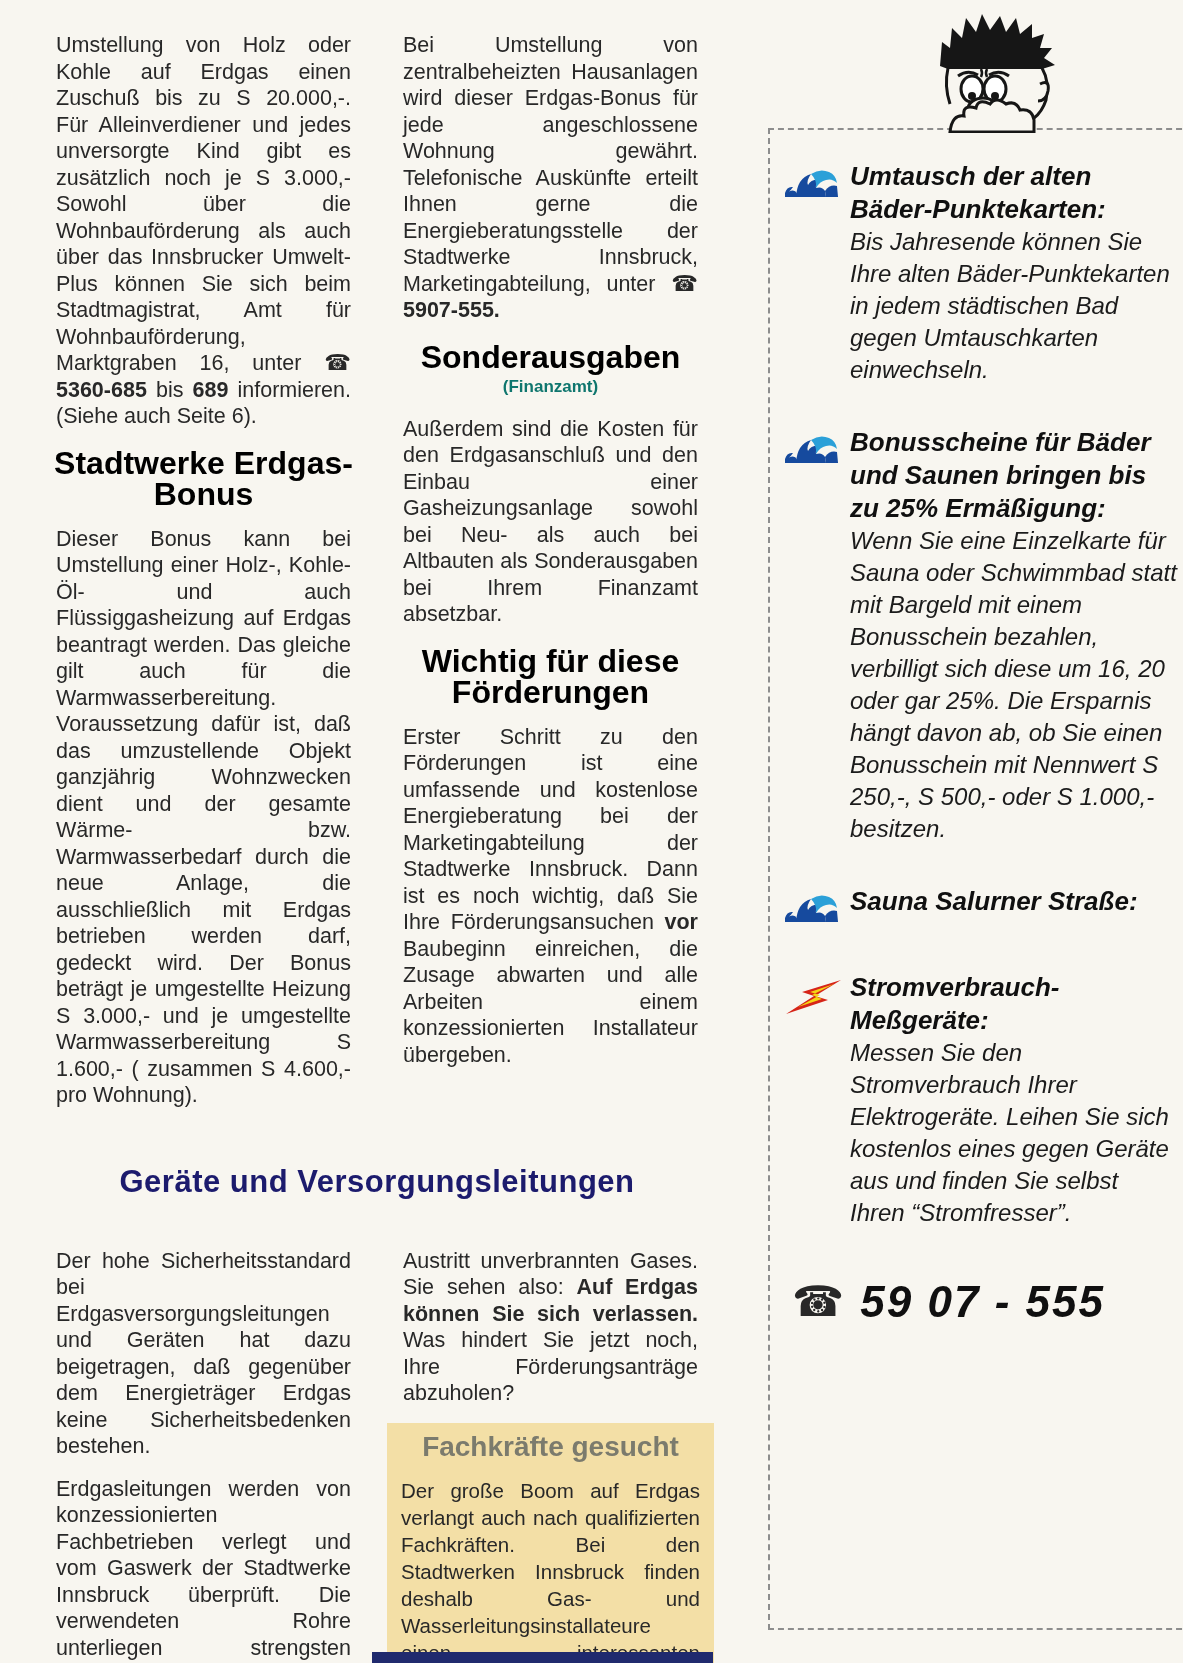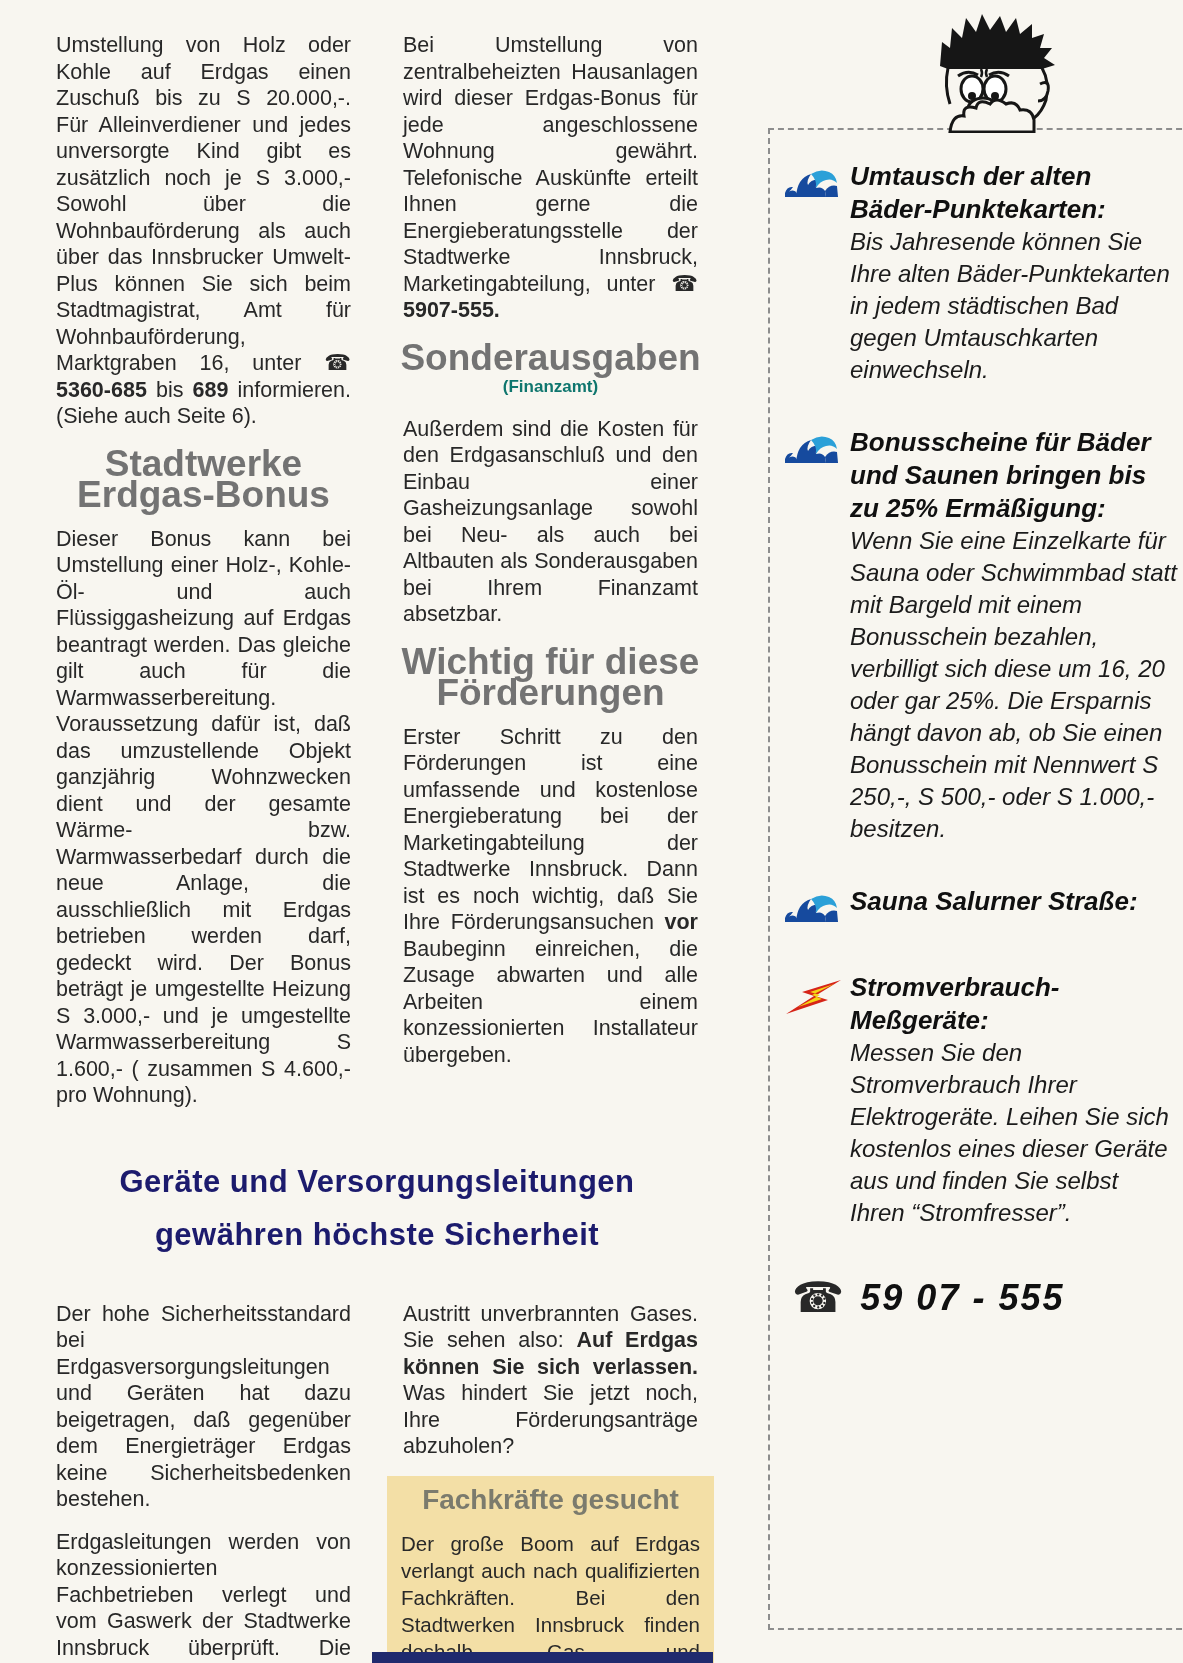--- a/index.html
+++ b/index.html
@@ -8,21 +8,21 @@
     background:#f8f6f0; color:#282828;
     font-family:"Liberation Sans","DejaVu Sans",sans-serif;
   }
   
   .main-region{position:absolute; left:40px; top:16px; width:674px;}
   .cols{display:flex; gap:20px; align-items:flex-start;}
   .colA{width:327px;}
   .colB{width:327px;}
   .body-text{font-size:21.5px; line-height:26.5px; text-align:justify; margin:16px;}
   .body-text b{font-weight:bold;}
-  .h-orange{color:#737373; font-weight:bold; font-size:37px; line-height:31px;
+  .h-orange{color:#000000; font-weight:bold; font-size:32px; line-height:31px;
     text-align:center; margin:18px 0 0;}
   .h-sub{color:#0f766e; font-weight:bold; font-size:17px; line-height:27px;
     text-align:center; margin:0 0 14px;}
   .h-orange.two-line{margin-bottom:10px;}
   .big-headline{
     color:#1c1b6d; font-weight:bold; font-size:31px; line-height:53px;
     text-align:center; letter-spacing:.5px; margin:30px 0 24px;
   }
   
   .jobbox{background:#f3dfa6; margin-top:16px; padding:8px 14px 16px; box-sizing:border-box;}
@@ -34,21 +34,21 @@
     position:absolute; left:768px; top:128px; width:424px; height:1502px;
     border:2px dashed #8d8d8d; box-sizing:border-box; padding:30px 12px 18px 14px;
   }
   .sb-item{display:flex; margin-bottom:40px;}
   .sb-icon{flex:0 0 66px; padding-top:6px;}
   .sb-text{flex:1;}
   .sb-title{font-style:italic; font-weight:bold; font-size:26px; line-height:33px; color:#101010; max-width:305px;}
   .sb-body{font-style:italic; font-size:24px; line-height:32px; color:#1b1b1b;}
   .sb-phone{display:flex; align-items:center; gap:16px; margin:48px 0 0 8px;}
   .sb-phone-icon{font-size:42px; line-height:42px; font-style:normal;}
-  .sb-phone-num{font-weight:bold; font-style:italic; font-size:36px; letter-spacing:2px; color:#101010;}
+  .sb-phone-num{font-weight:bold; font-style:italic; font-size:44px; letter-spacing:2px; color:#101010;}
   
   .cartoon{position:absolute; left:892px; top:8px; width:175px; height:125px;}
   .footer-bar{position:absolute; left:372px; top:1652px; width:341px; height:11px; background:#202a6e;}
 </style>
 </head>
 <body>
 
 <div class="page">
 
   <div class="main-region">
@@ -63,21 +63,21 @@
       <div class="colB">
         <p class="body-text"><span>Bei Umstellung von zentralbeheizten Hausanlagen wird dieser Erdgas-Bonus für jede angeschlossene Wohnung gewährt. Telefonische Auskünfte erteilt Ihnen gerne die Energieberatungsstelle der Stadtwerke Innsbruck, Marketingabteilung, unter </span><b>☎ 5907-555.</b></p>
         <h2 class="h-orange">Sonderausgaben</h2>
         <div class="h-sub">(Finanzamt)</div>
         <p class="body-text">Außerdem sind die Kosten für den Erdgasanschluß und den Einbau einer Gasheizungsanlage sowohl bei Neu- als auch bei Altbauten als Sonderausgaben bei Ihrem Finanzamt absetzbar.</p>
         <h2 class="h-orange two-line">Wichtig für diese Förderungen</h2>
         <p class="body-text"><span>Erster Schritt zu den Förderungen ist eine umfassende und kostenlose Energieberatung bei der Marketingabteilung der Stadtwerke Innsbruck. Dann ist es noch wichtig, daß Sie Ihre Förderungsansuchen </span><b>vor</b><span> Baubeginn einreichen, die Zusage abwarten und alle Arbeiten einem konzessionierten Installateur übergeben.</span></p>
       </div>
     </div>
 
-    <h1 class="big-headline"><span>Geräte und Versorgungsleitungen</span><br><span>gewähren höchste Sicherheit</span></h1>
+    <h1 class="big-headline"><span>Geräte und Versorgungsleitungen</span><br></h1>
 
     <div class="cols">
       <div class="colA">
         <p class="body-text">Der hohe Sicherheitsstandard bei Erdgasversorgungsleitungen und Geräten hat dazu beigetragen, daß gegenüber dem Energieträger Erdgas keine Sicherheitsbedenken bestehen.</p>
         <p class="body-text">Erdgasleitungen werden von konzessionierten Fachbetrieben verlegt und vom Gaswerk der Stadtwerke Innsbruck überprüft. Die verwendeten Rohre unterliegen strengsten Qualitätsprüfungen und das gesamte Rohrleitungsnetz wird in regelmäßigen Abständen einer Kontrolle auf Dichtheit unterzogen. Alle heute angebotenen Geräte sind zusätzlich mit einer Vollzündsicherung ausgestattet. Diese verhindert zuverlässig den</p>
       </div>
       <div class="colB">
         <p class="body-text"><span>Austritt unverbrannten Gases. Sie sehen also: </span><b>Auf Erdgas können Sie sich verlassen.</b><span> Was hindert Sie  jetzt noch, Ihre Förderungsanträge abzuholen?</span></p>
         <div class="jobbox">
           <div class="jobbox-title">Fachkräfte gesucht</div>
@@ -135,21 +135,21 @@
 
     <div class="sb-item">
       <span class="sb-icon">
         <svg viewBox="0 0 58 40" width="58" height="40">
           <polygon points="57,3 18,15 30,19 2,37 44,23 31,19" fill="#d62418"></polygon>
           <polygon points="50,7 26,15 36,18 14,30 38,22 28,18" fill="#f5d414"></polygon>
         </svg>
       </span>
       <div class="sb-text">
         <div class="sb-title">Stromverbrauch-Meßgeräte:</div>
-        <div class="sb-body">Messen Sie den Stromverbrauch Ihrer Elektrogeräte. Leihen Sie sich kostenlos eines dieser Geräte aus und finden Sie selbst Ihren “Stromfresser”.</div>
+        <div class="sb-body">Messen Sie den Stromverbrauch Ihrer Elektrogeräte. Leihen Sie sich kostenlos eines gegen Geräte aus und finden Sie selbst Ihren “Stromfresser”.</div>
       </div>
     </div>
 
     <div class="sb-phone">
       <span class="sb-phone-icon">☎</span>
       <span class="sb-phone-num">59 07 - 555</span>
     </div>
   </div>
 
   <div class="cartoon">

